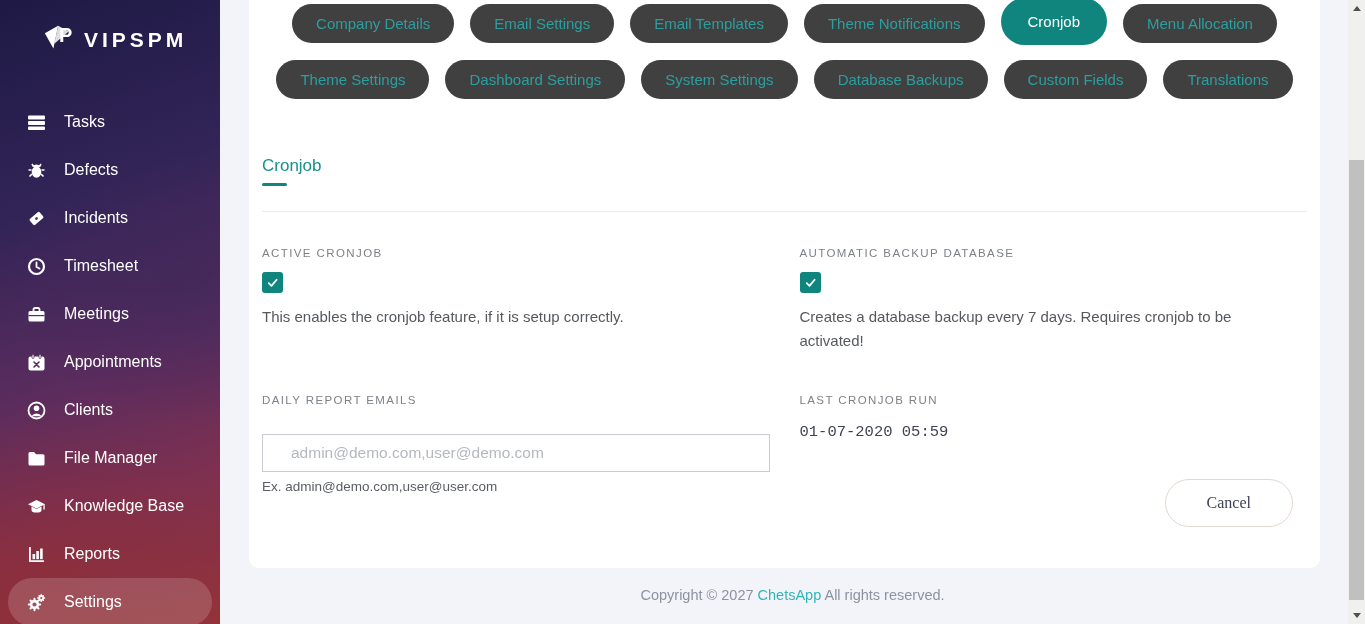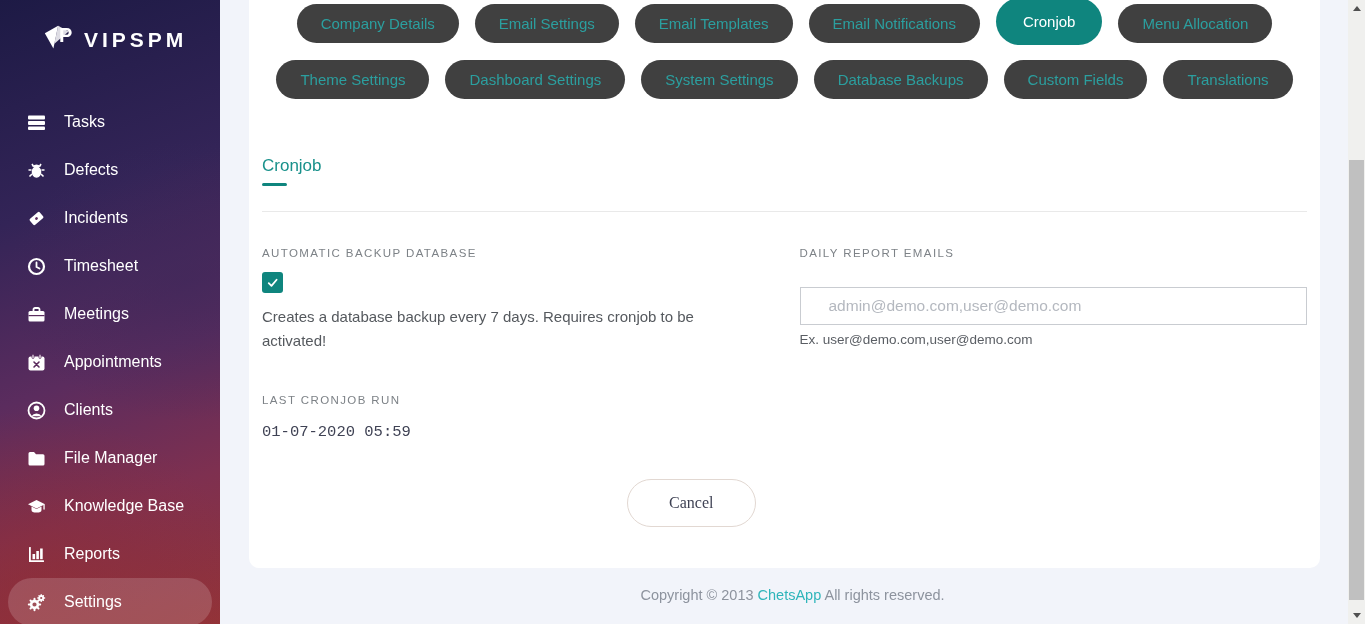--- a/index.html
+++ b/index.html
@@ -250,68 +250,77 @@
   </nav>
 </aside>
 
 <main class="main">
   <div class="card">
 
     <div class="tabs">
       <button class="tab">Company Details</button>
       <button class="tab">Email Settings</button>
       <button class="tab">Email Templates</button>
-      <button class="tab">Email Notifications</button>
+      <button class="tab">Theme Notifications</button>
       <button class="tab active">Cronjob</button>
       <button class="tab">Menu Allocation</button>
       <button class="tab">Theme Settings</button>
       <button class="tab">Dashboard Settings</button>
       <button class="tab">System Settings</button>
       <button class="tab">Database Backups</button>
       <button class="tab">Custom Fields</button>
       <button class="tab">Translations</button>
     </div>
 
     <h2 class="section-title">Cronjob</h2>
     <div class="title-underline"></div>
     <hr class="divider">
 
     <div class="form-grid">
 
+      <div>
+        <div class="field-label">ACTIVE CRONJOB</div>
+        <div class="checkbox">
+          <svg viewBox="0 0 19 19" fill="none">
+              <polyline points="4,10.5 8,14.5 15.5,5.5" stroke="#fff" stroke-width="2.6" stroke-linecap="round" stroke-linejoin="round"></polyline>
+            </svg>
+        </div>
+        <div class="desc">This enables the cronjob feature, if it is setup correctly.</div>
+      </div>
 
       <div>
         <div class="field-label">AUTOMATIC BACKUP DATABASE</div>
         <div class="checkbox">
           <svg viewBox="0 0 19 19" fill="none">
               <polyline points="4,10.5 8,14.5 15.5,5.5" stroke="#fff" stroke-width="2.6" stroke-linecap="round" stroke-linejoin="round"></polyline>
             </svg>
         </div>
         <div class="desc">Creates a database backup every 7 days. Requires cronjob to be activated!</div>
       </div>
 
       <div>
         <div class="field-label">DAILY REPORT EMAILS</div>
         <input class="text-input" type="text" placeholder="admin@demo.com,user@demo.com" style="">
-        <div class="helper">Ex. user@demo.com,user@demo.com</div>
+        <div class="helper">Ex. admin@demo.com,user@user.com</div>
       </div>
 
       <div>
         <div class="field-label">LAST CRONJOB RUN</div>
         <div class="last-run-value">01-07-2020 05:59</div>
 
         <div class="buttons-row">
           <button class="btn btn-cancel">Cancel</button>
         </div>
       </div>
 
     </div>
   </div>
 
   <div class="footer">
-    <span>Copyright © 2013 </span><a>ChetsApp</a><span> All rights reserved.</span>
+    <span>Copyright © 2027 </span><a>ChetsApp</a><span> All rights reserved.</span>
   </div>
 </main>
 
 <div class="scrollbar">
   <div class="sb-btn up">
       <div class="tri-up"></div>
     </div>
   <div class="sb-thumb"></div>
   <div class="sb-btn down">
       <div class="tri-down"></div>

